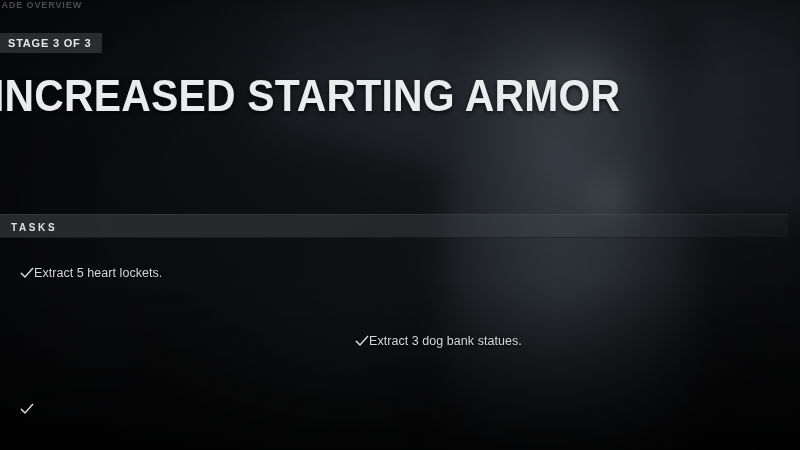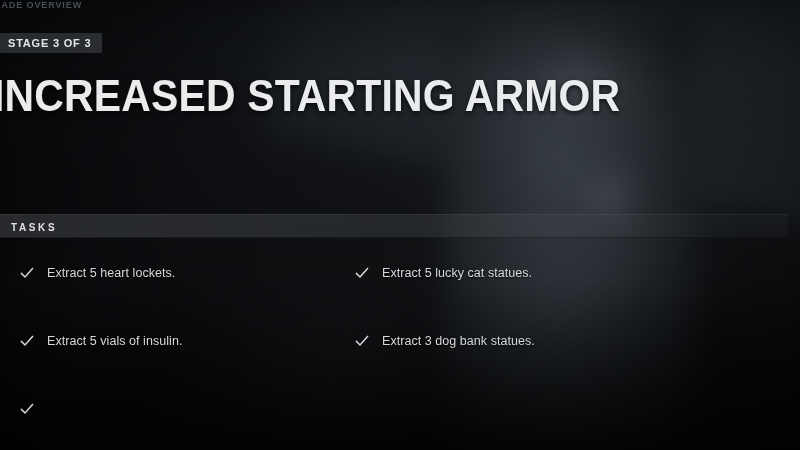--- a/index.html
+++ b/index.html
@@ -153,21 +153,20 @@
     position:absolute;
     left:0; top:252px;
     width:800px;
   }
   .task-row { position:relative; height:68px; }
 
   .task {
     position:absolute;
     display:flex;
     align-items:center;
-    gap:13px;
     top:14px;
   }
   .col-left  { left:20px;  }
   .col-right { left:355px; }
 
   .check {
     width:14px; height:14px;
     flex:0 0 14px;
     display:block;
   }
@@ -216,39 +215,23 @@
 
       <div class="task-row">
         <div class="task col-left">
           <span class="check">
             <svg width="14" height="14" viewBox="0 0 14 14">
               <path d="M1.5 7.4 L5 11 L12.5 2.6" fill="none" stroke="#d8dadc" stroke-width="1.5" stroke-linecap="square" stroke-linejoin="miter"></path>
             </svg>
           </span>
           <span class="task-text">Extract 5 heart lockets.</span>
         </div>
-        <div class="task col-right">
-          <span class="check">
-            <svg width="14" height="14" viewBox="0 0 14 14">
-              <path d="M1.5 7.4 L5 11 L12.5 2.6" fill="none" stroke="#d8dadc" stroke-width="1.5" stroke-linecap="square" stroke-linejoin="miter"></path>
-            </svg>
-          </span>
-          <span class="task-text">Extract 5 lucky cat statues.</span>
-        </div>
       </div>
 
       <div class="task-row">
-        <div class="task col-left">
-          <span class="check">
-            <svg width="14" height="14" viewBox="0 0 14 14">
-              <path d="M1.5 7.4 L5 11 L12.5 2.6" fill="none" stroke="#d8dadc" stroke-width="1.5" stroke-linecap="square" stroke-linejoin="miter"></path>
-            </svg>
-          </span>
-          <span class="task-text">Extract 5 vials of insulin.</span>
-        </div>
         <div class="task col-right">
           <span class="check">
             <svg width="14" height="14" viewBox="0 0 14 14">
               <path d="M1.5 7.4 L5 11 L12.5 2.6" fill="none" stroke="#d8dadc" stroke-width="1.5" stroke-linecap="square" stroke-linejoin="miter"></path>
             </svg>
           </span>
           <span class="task-text">Extract 3 dog bank statues.</span>
         </div>
       </div>
 

